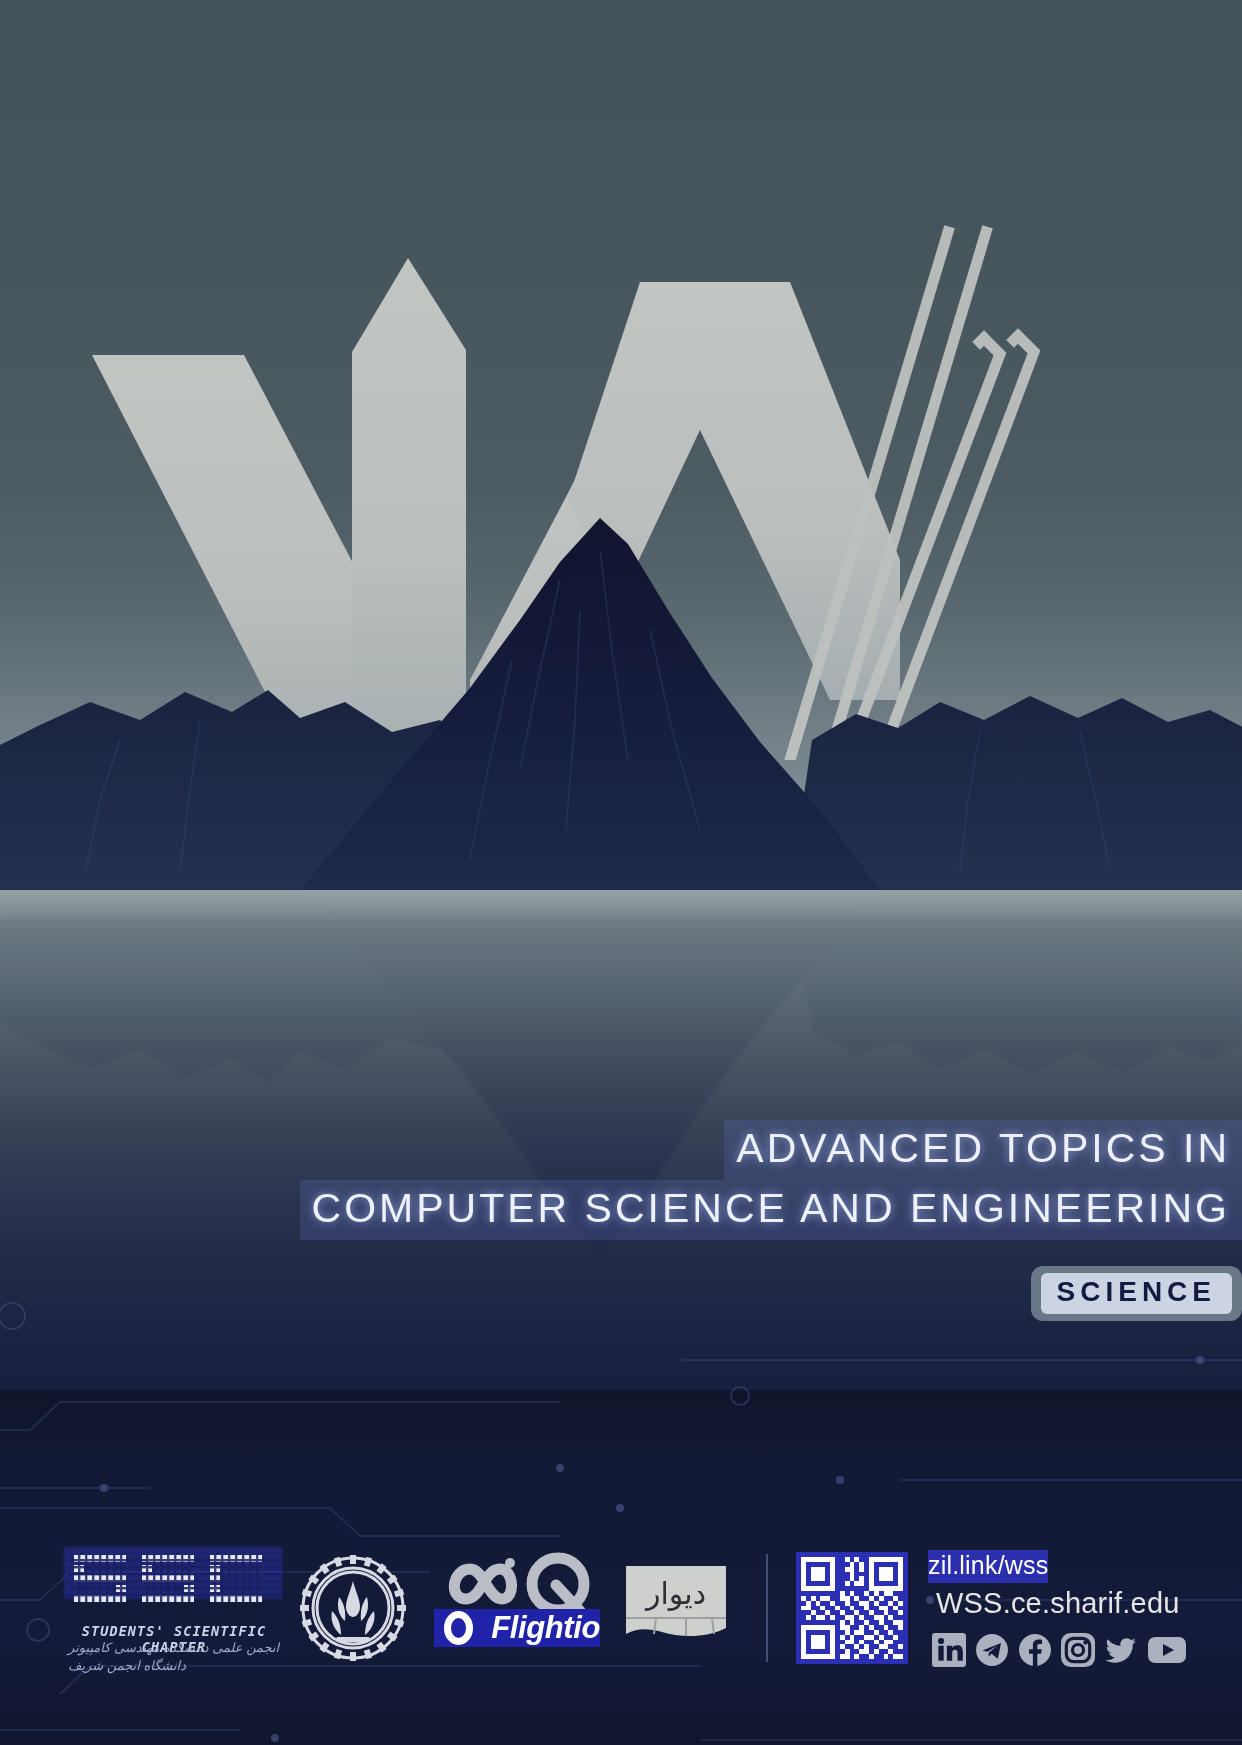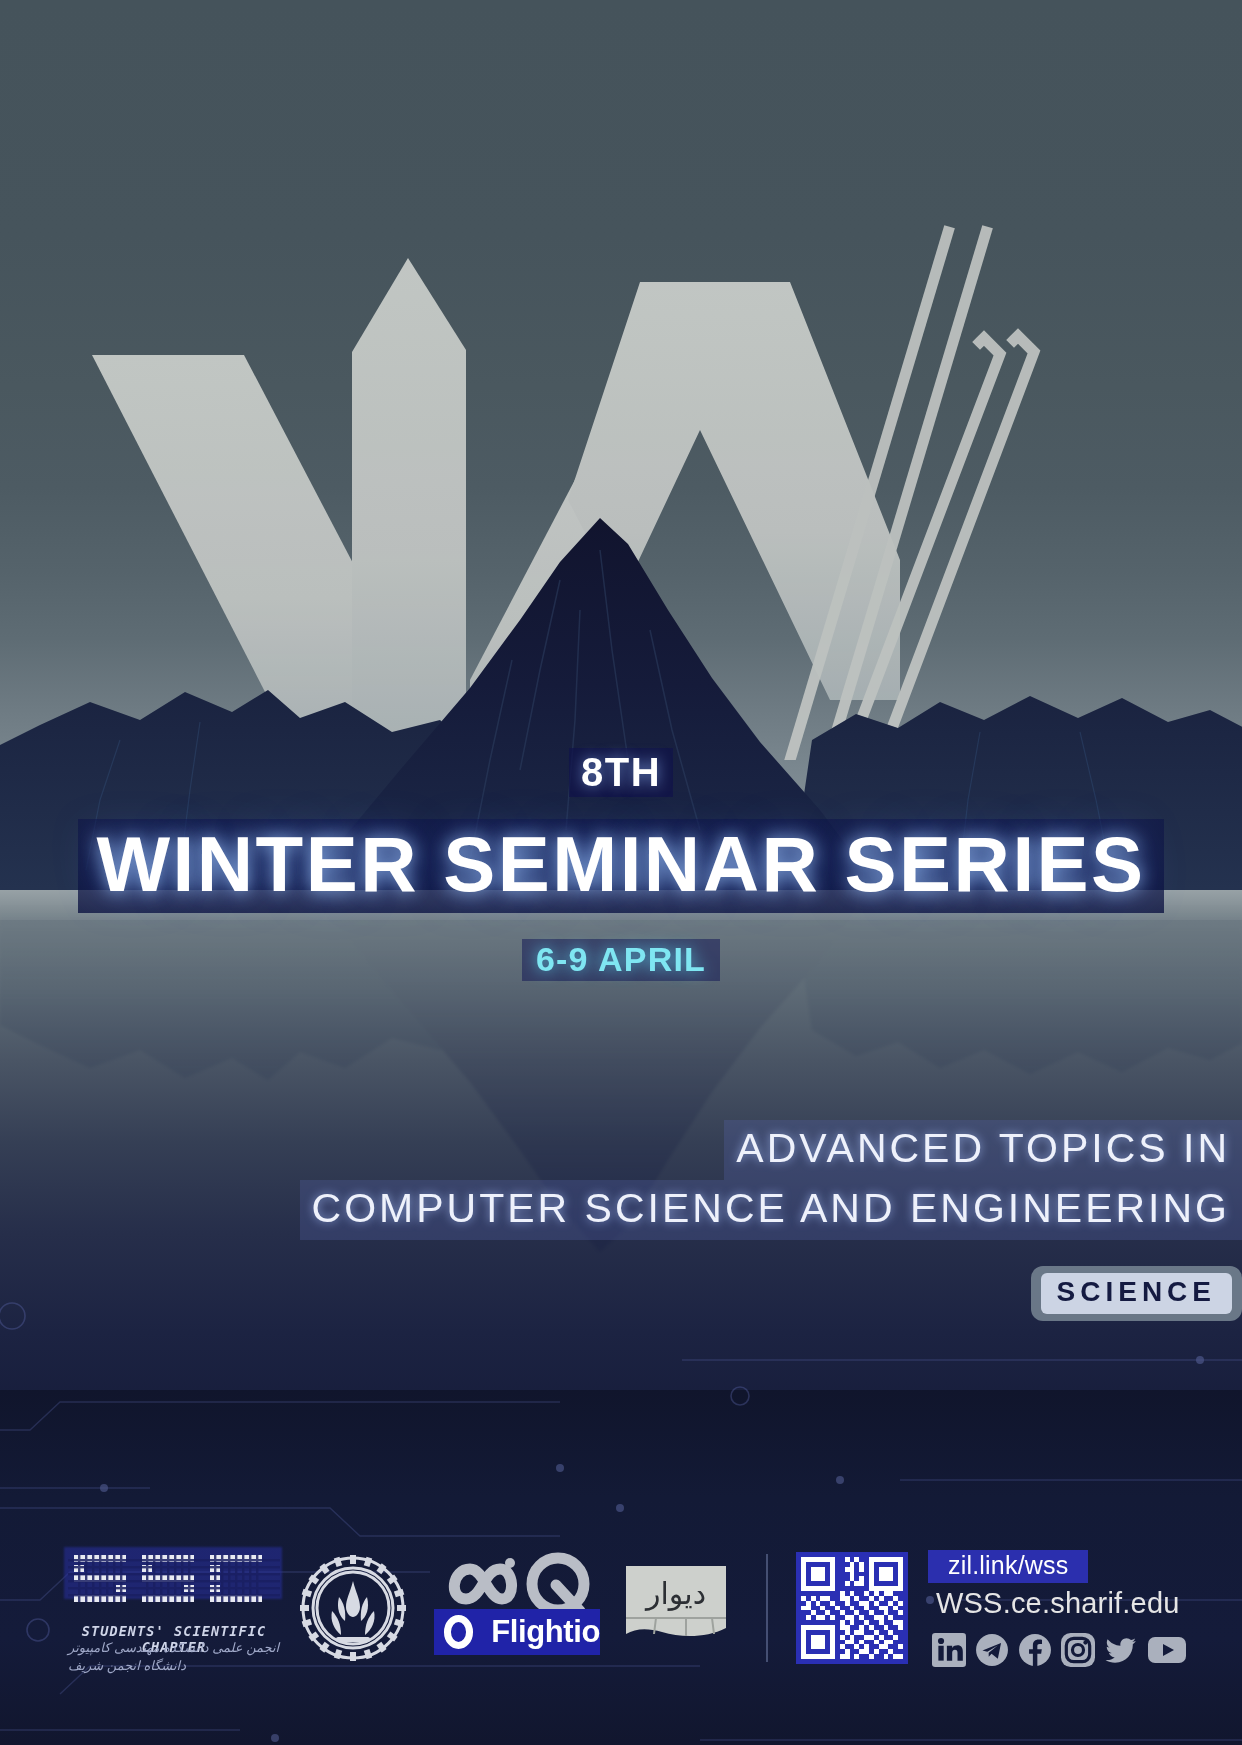--- a/index.html
+++ b/index.html
@@ -176,23 +176,24 @@
     direction:rtl; line-height:1.35;
   }
 
   
   .sharif { width:110px; height:110px; margin-left:18px; }
 
   
   .flight { position:relative; width:168px; height:118px; margin-left:26px; }
   .flight-top { position:absolute; left:0; top:0; width:168px; height:70px; }
   .flight-bar {
-    position:absolute; left:0px; top:60px; width:166px; height:46px;
+    position:absolute; left:0px; top:60px; width:166px; height:38px;
     background:#2023a8; display:flex; align-items:center; gap:18px;
     padding-left:10px;
+    font-style:italic;
   }
   .flight-ring {
     width:34px; height:34px; border-radius:50%;
     border:7px solid #ffffff;
   }
   .flight-word {
     color:#ffffff; font-size:31px; font-weight:700; letter-spacing:-.4px;
   }
 
   
@@ -204,21 +205,21 @@
   }
 
   
   .contact { display:flex; align-items:center; gap:20px; }
   .qr { width:112px; height:112px; background:#2a2fb4; padding:5px; }
   .qr svg { display:block; }
   .links { display:flex; flex-direction:column; gap:3px; }
   .link1 {
     display:inline-block; align-self:flex-start;
     color:#ffffff; font-size:25px; letter-spacing:.2px;
-    background:#2b2fae; padding:1px 20px 3px;
+    background:#2b2fae; padding:1px 0 3px;
   }
   .link2 {
     display:inline-block; align-self:flex-start;
     color:#e5e5e5; font-size:29px; letter-spacing:.2px;
     padding:1px 8px 3px;
   }
   .socials { display:flex; align-items:center; gap:9px; margin-top:7px; padding-left:4px; }
   .socials svg { display:block; }
 </style>
 </head>
@@ -334,29 +335,20 @@
       <circle cx="104" cy="188" r="4"></circle>
       <circle cx="560" cy="168" r="4"></circle>
       <circle cx="620" cy="208" r="4"></circle>
       <circle cx="930" cy="300" r="4"></circle>
       <circle cx="1200" cy="60" r="4"></circle>
       <circle cx="275" cy="438" r="4"></circle>
       <circle cx="840" cy="180" r="4"></circle>
     </g>
   </svg>
 
-  <div class="titlewrap">
-    <div><span class="eighth">8TH</span></div>
-    <div class="mainline">
-      <span>WINTER SEMINAR SERIES</span>
-    </div>
-    <div class="dateline">
-      <span>6-9 APRIL</span>
-    </div>
-  </div>
 
   <div class="subwrap">
     <div class="subline1">
       <span>ADVANCED TOPICS IN</span>
     </div>
     <div class="subline2">
       <span>COMPUTER SCIENCE AND ENGINEERING</span>
     </div>
     <div class="hybridwrap">
       <span class="hybrid-outer">

